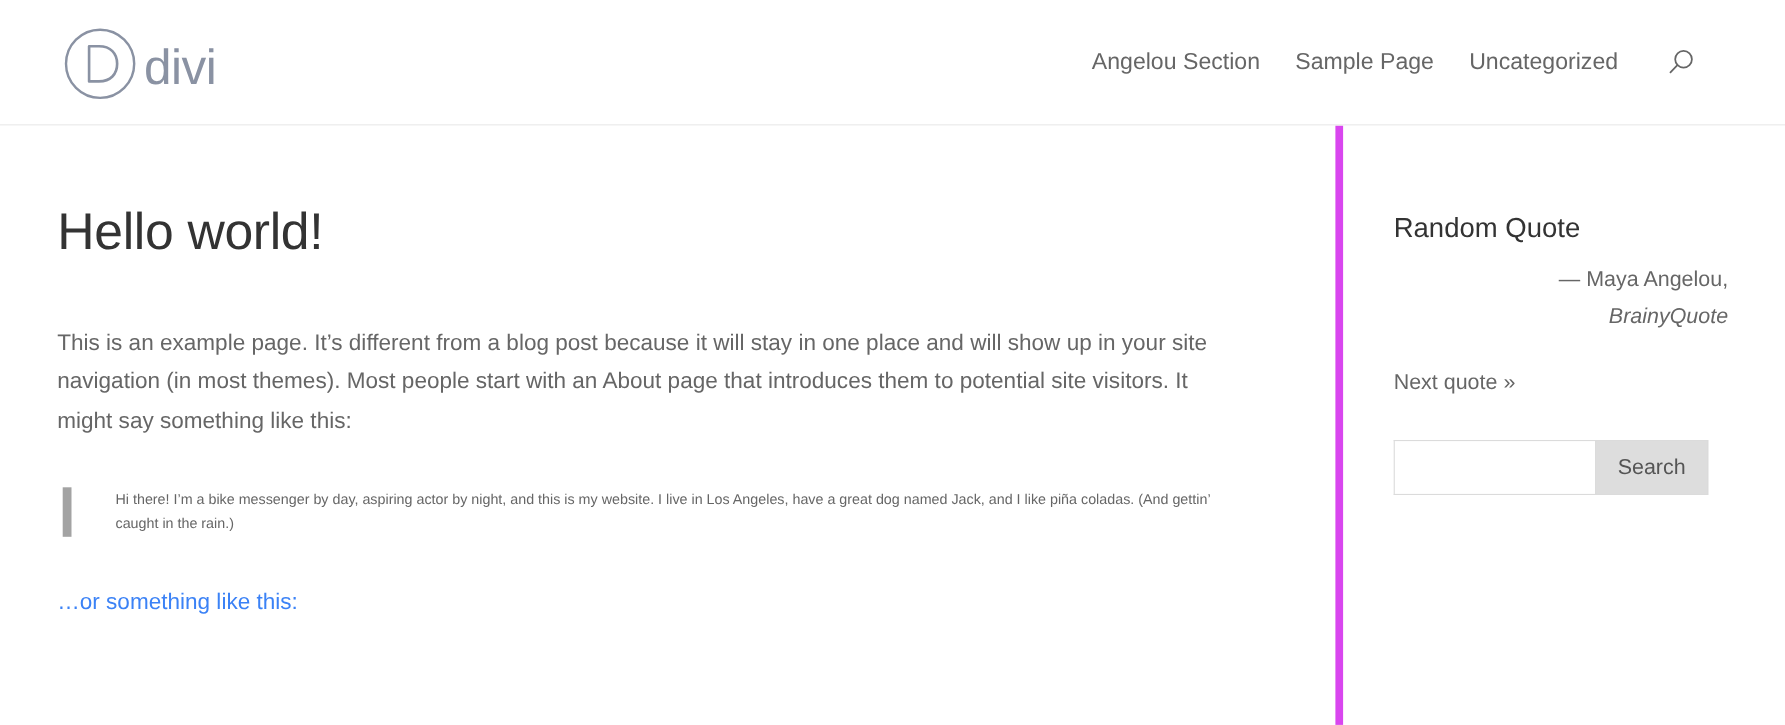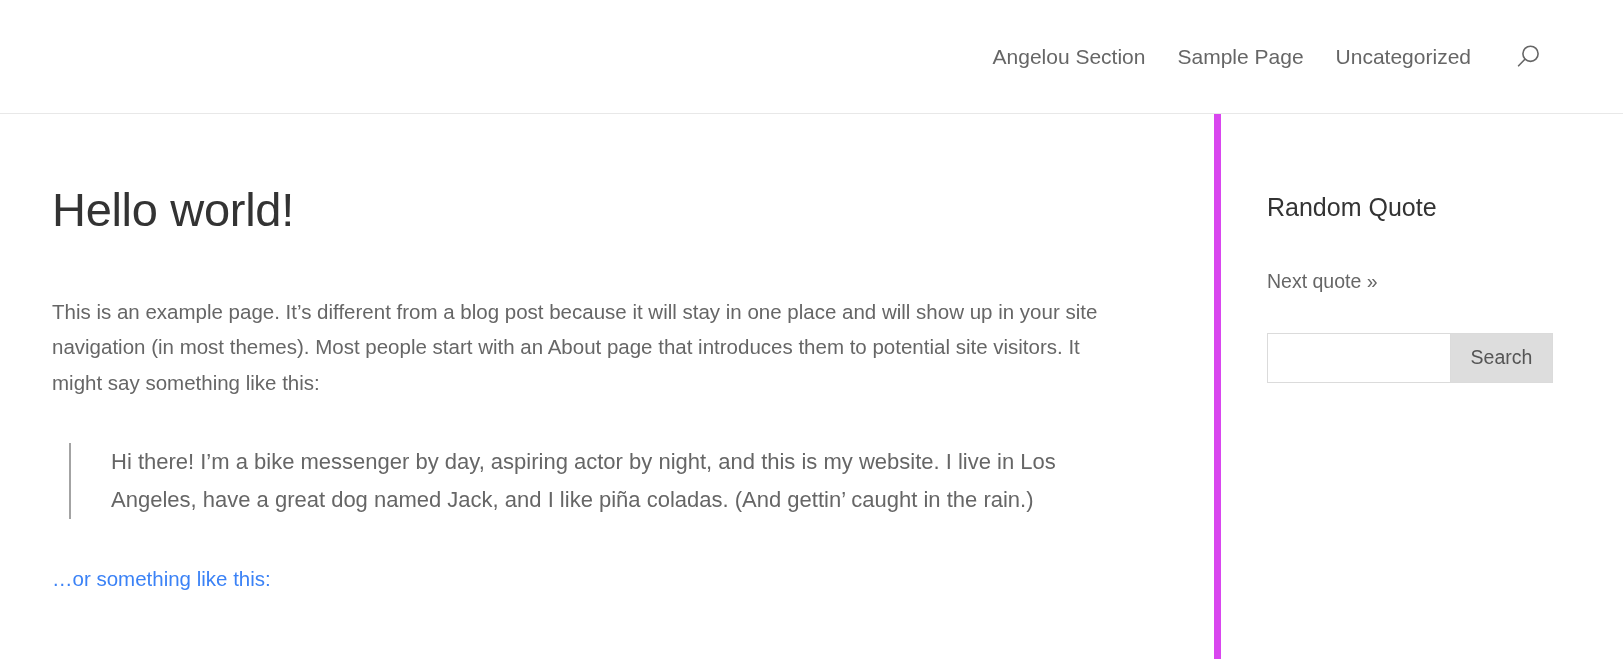--- a/index.html
+++ b/index.html
@@ -114,24 +114,24 @@
     letter-spacing: -0.3px;
   }
   .entry-text {
     margin: 58px 0 0 0;
     font-size: 20.5px;
     line-height: 1.74em;
     color: #666666;
     font-weight: 400;
   }
   .entry-blockquote {
-    margin: 42px 0 0 17px;
+    margin: 42px 0 0 5px;
     padding: 0 0 0 40px;
-    border-left: 2px solid #a3a3a3;
-    font-size: 22px;
+    border-left: 8px solid #a3a3a3;
+    font-size: 13px;
     line-height: 1.74em;
     color: #666666;
   }
   .entry-blockquote p { margin: 0; }
   .entry-text-after {
     margin: 42px 0 0 0;
     font-size: 20.5px;
     line-height: 1.74em;
     color: #3b82f6;
   }
@@ -201,20 +201,27 @@
     padding: 0;
     line-height: 1;
   }
 </style>
 </head>
 <body>
 
 <header class="site-header">
   <div class="header-inner">
 
+    <a class="logo-wrap" href="#">
+      <svg class="logo-mark" viewBox="0 0 68 68">
+        <circle cx="34" cy="34" r="31" fill="none" stroke="#8a92a3" stroke-width="2.2"></circle>
+        <path d="M24 18 L24 50 L33 50 C43.5 50 49.5 43.5 49.5 34 C49.5 24.5 43.5 18 33 18 Z" fill="none" stroke="#8a92a3" stroke-width="2.4" stroke-linejoin="round"></path>
+      </svg>
+      <span class="logo-word">divi</span>
+    </a>
 
     <nav class="main-nav">
       <a class="nav-item" href="#">Angelou Section</a>
       <a class="nav-item" href="#">Sample Page</a>
       <a class="nav-item" href="#">Uncategorized</a>
     </nav>
 
     <a class="search-toggle" href="#">
       <svg width="30" height="30" viewBox="0 0 30 30">
         <circle cx="17.5" cy="11.8" r="7.6" fill="none" stroke="#666666" stroke-width="1.6"></circle>
@@ -233,20 +240,24 @@
     <blockquote class="entry-blockquote">
       <p>Hi there! I’m a bike messenger by day, aspiring actor by night, and this is my website. I live in Los Angeles, have a great dog named Jack, and I like piña coladas. (And gettin’ caught in the rain.)</p>
     </blockquote>
     <p class="entry-text-after">…or something like this:</p>
   </main>
 
   <aside class="sidebar-col">
 
     <section>
       <h2 class="widget-title">Random Quote</h2>
+      <p class="quote-attribution">
+        <span>— Maya Angelou,</span><br>
+        <span class="quote-source">BrainyQuote</span>
+      </p>
       <a class="next-quote-link" href="#">Next quote »</a>
     </section>
 
     <form class="search-widget">
       <input class="search-field" type="text" placeholder="" style="">
       <button class="search-submit" type="submit">Search</button>
     </form>
 
   </aside>
 

